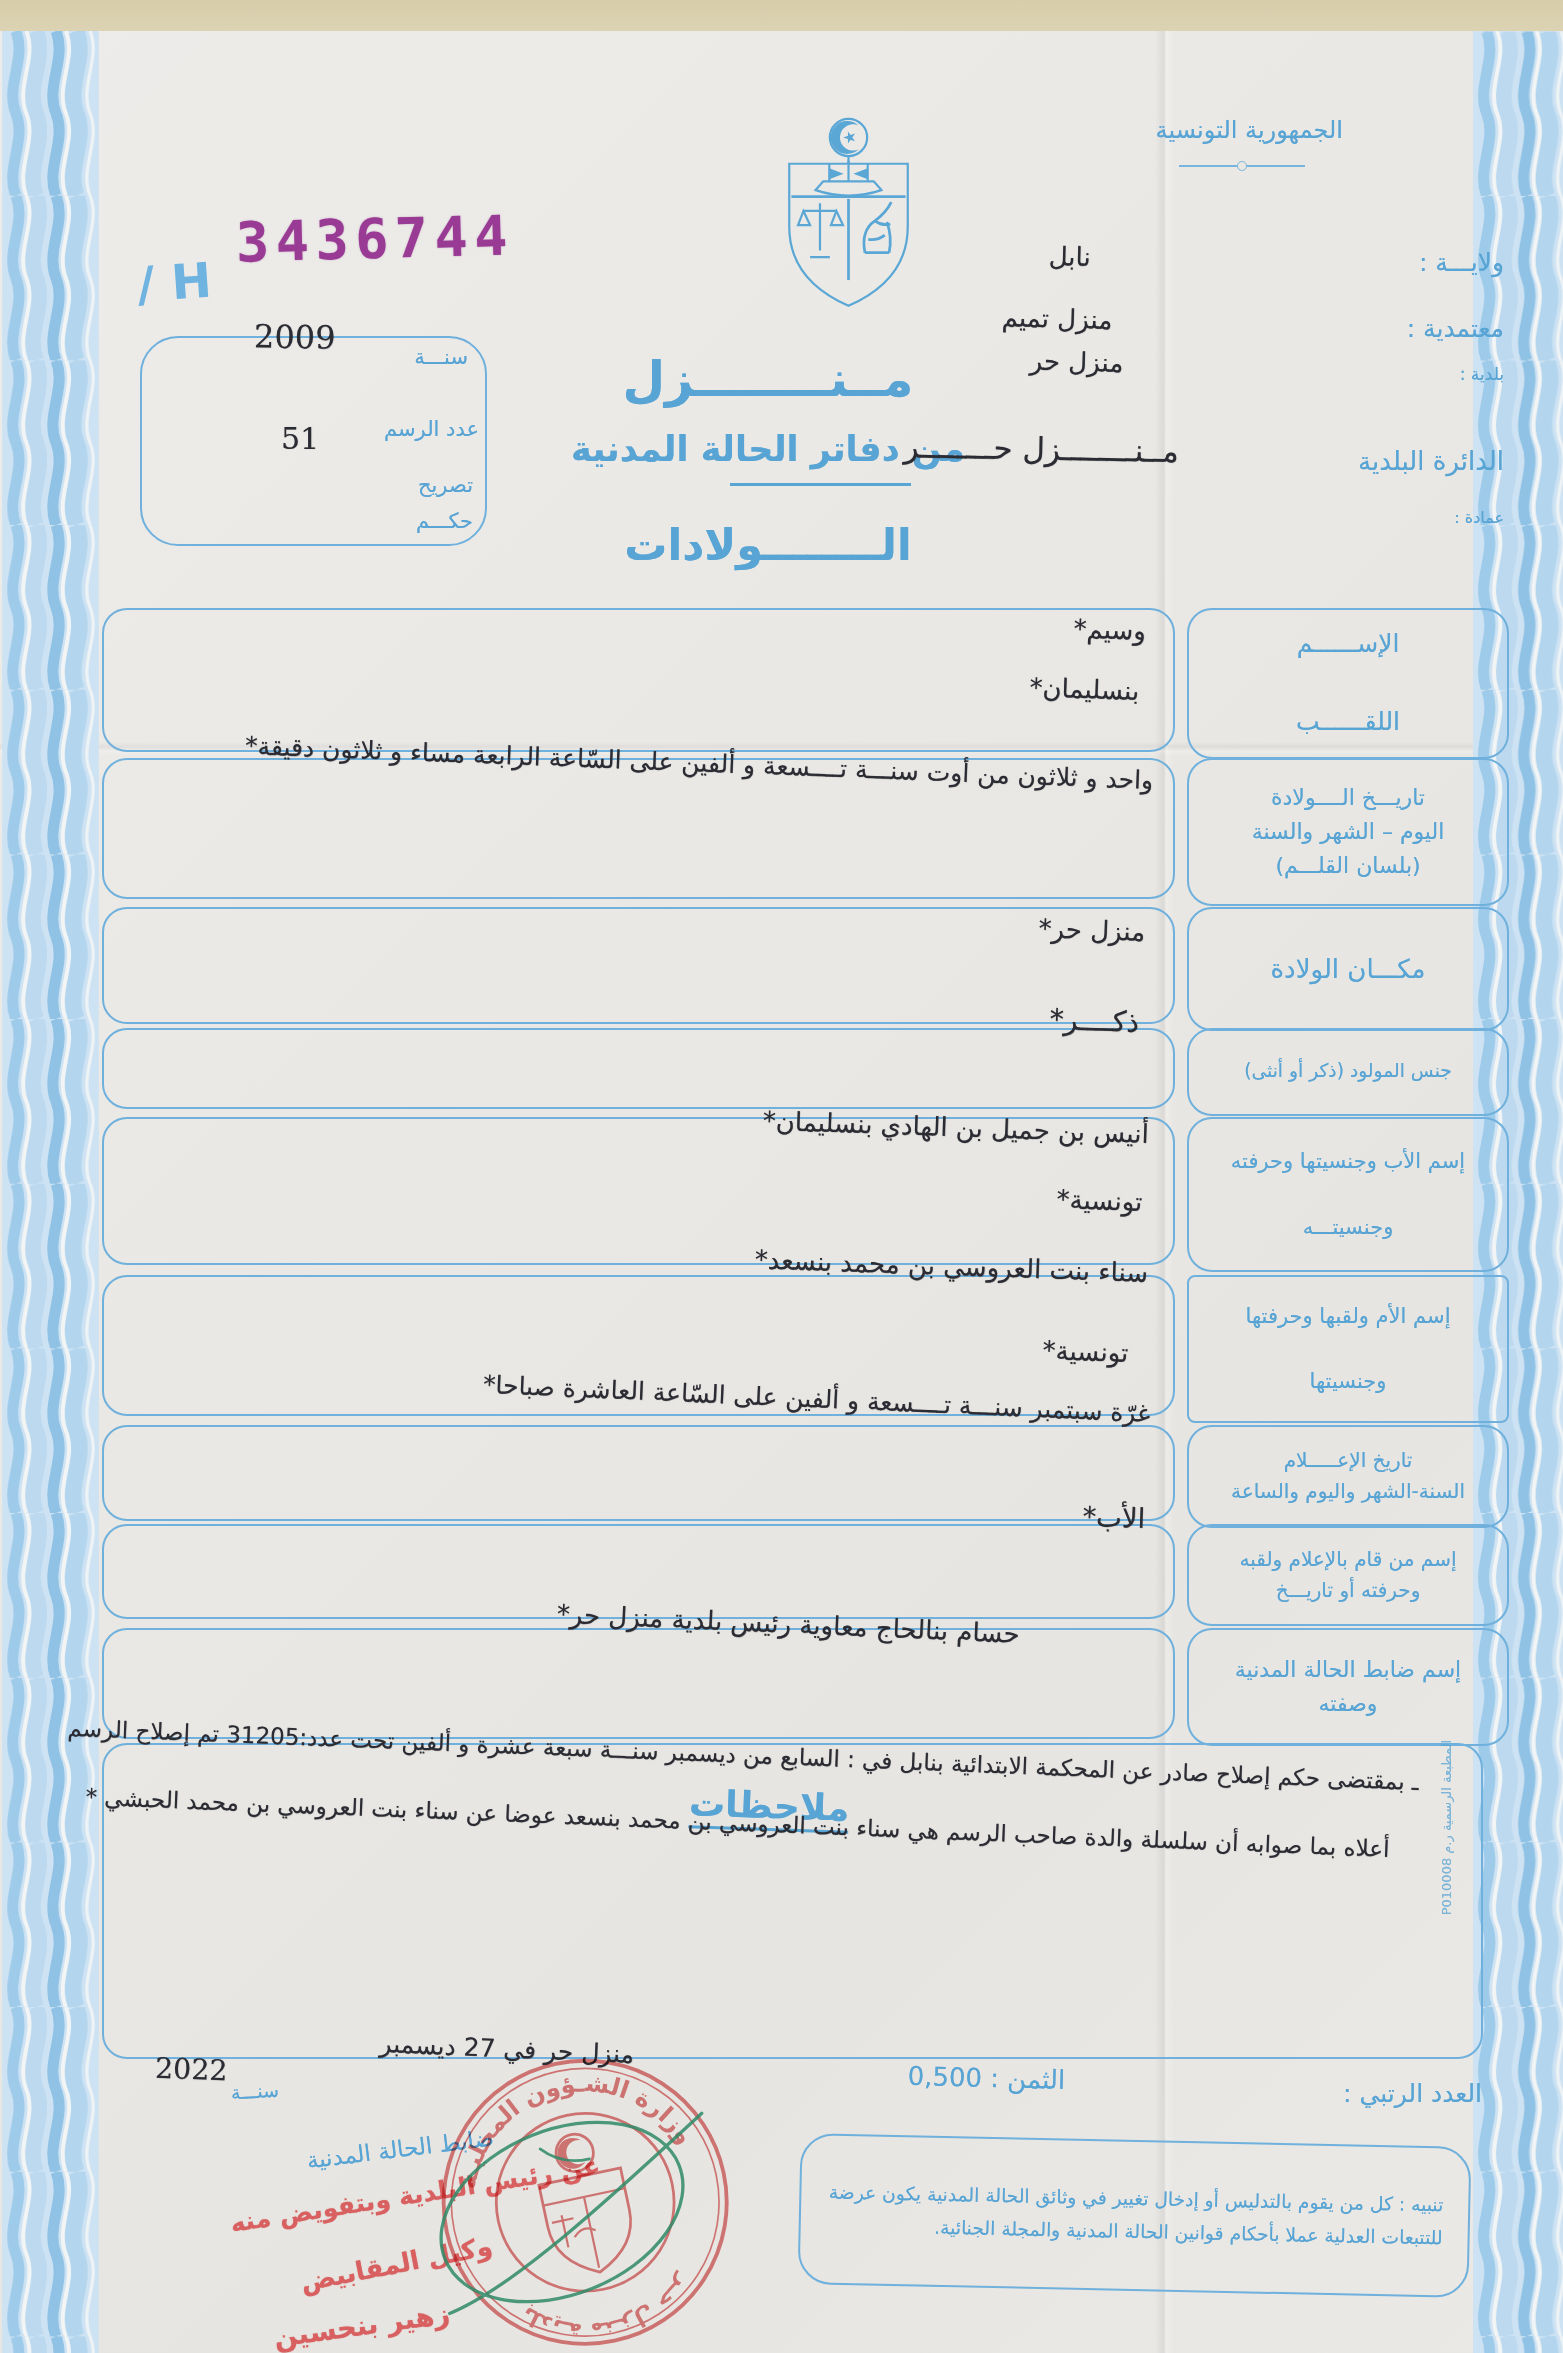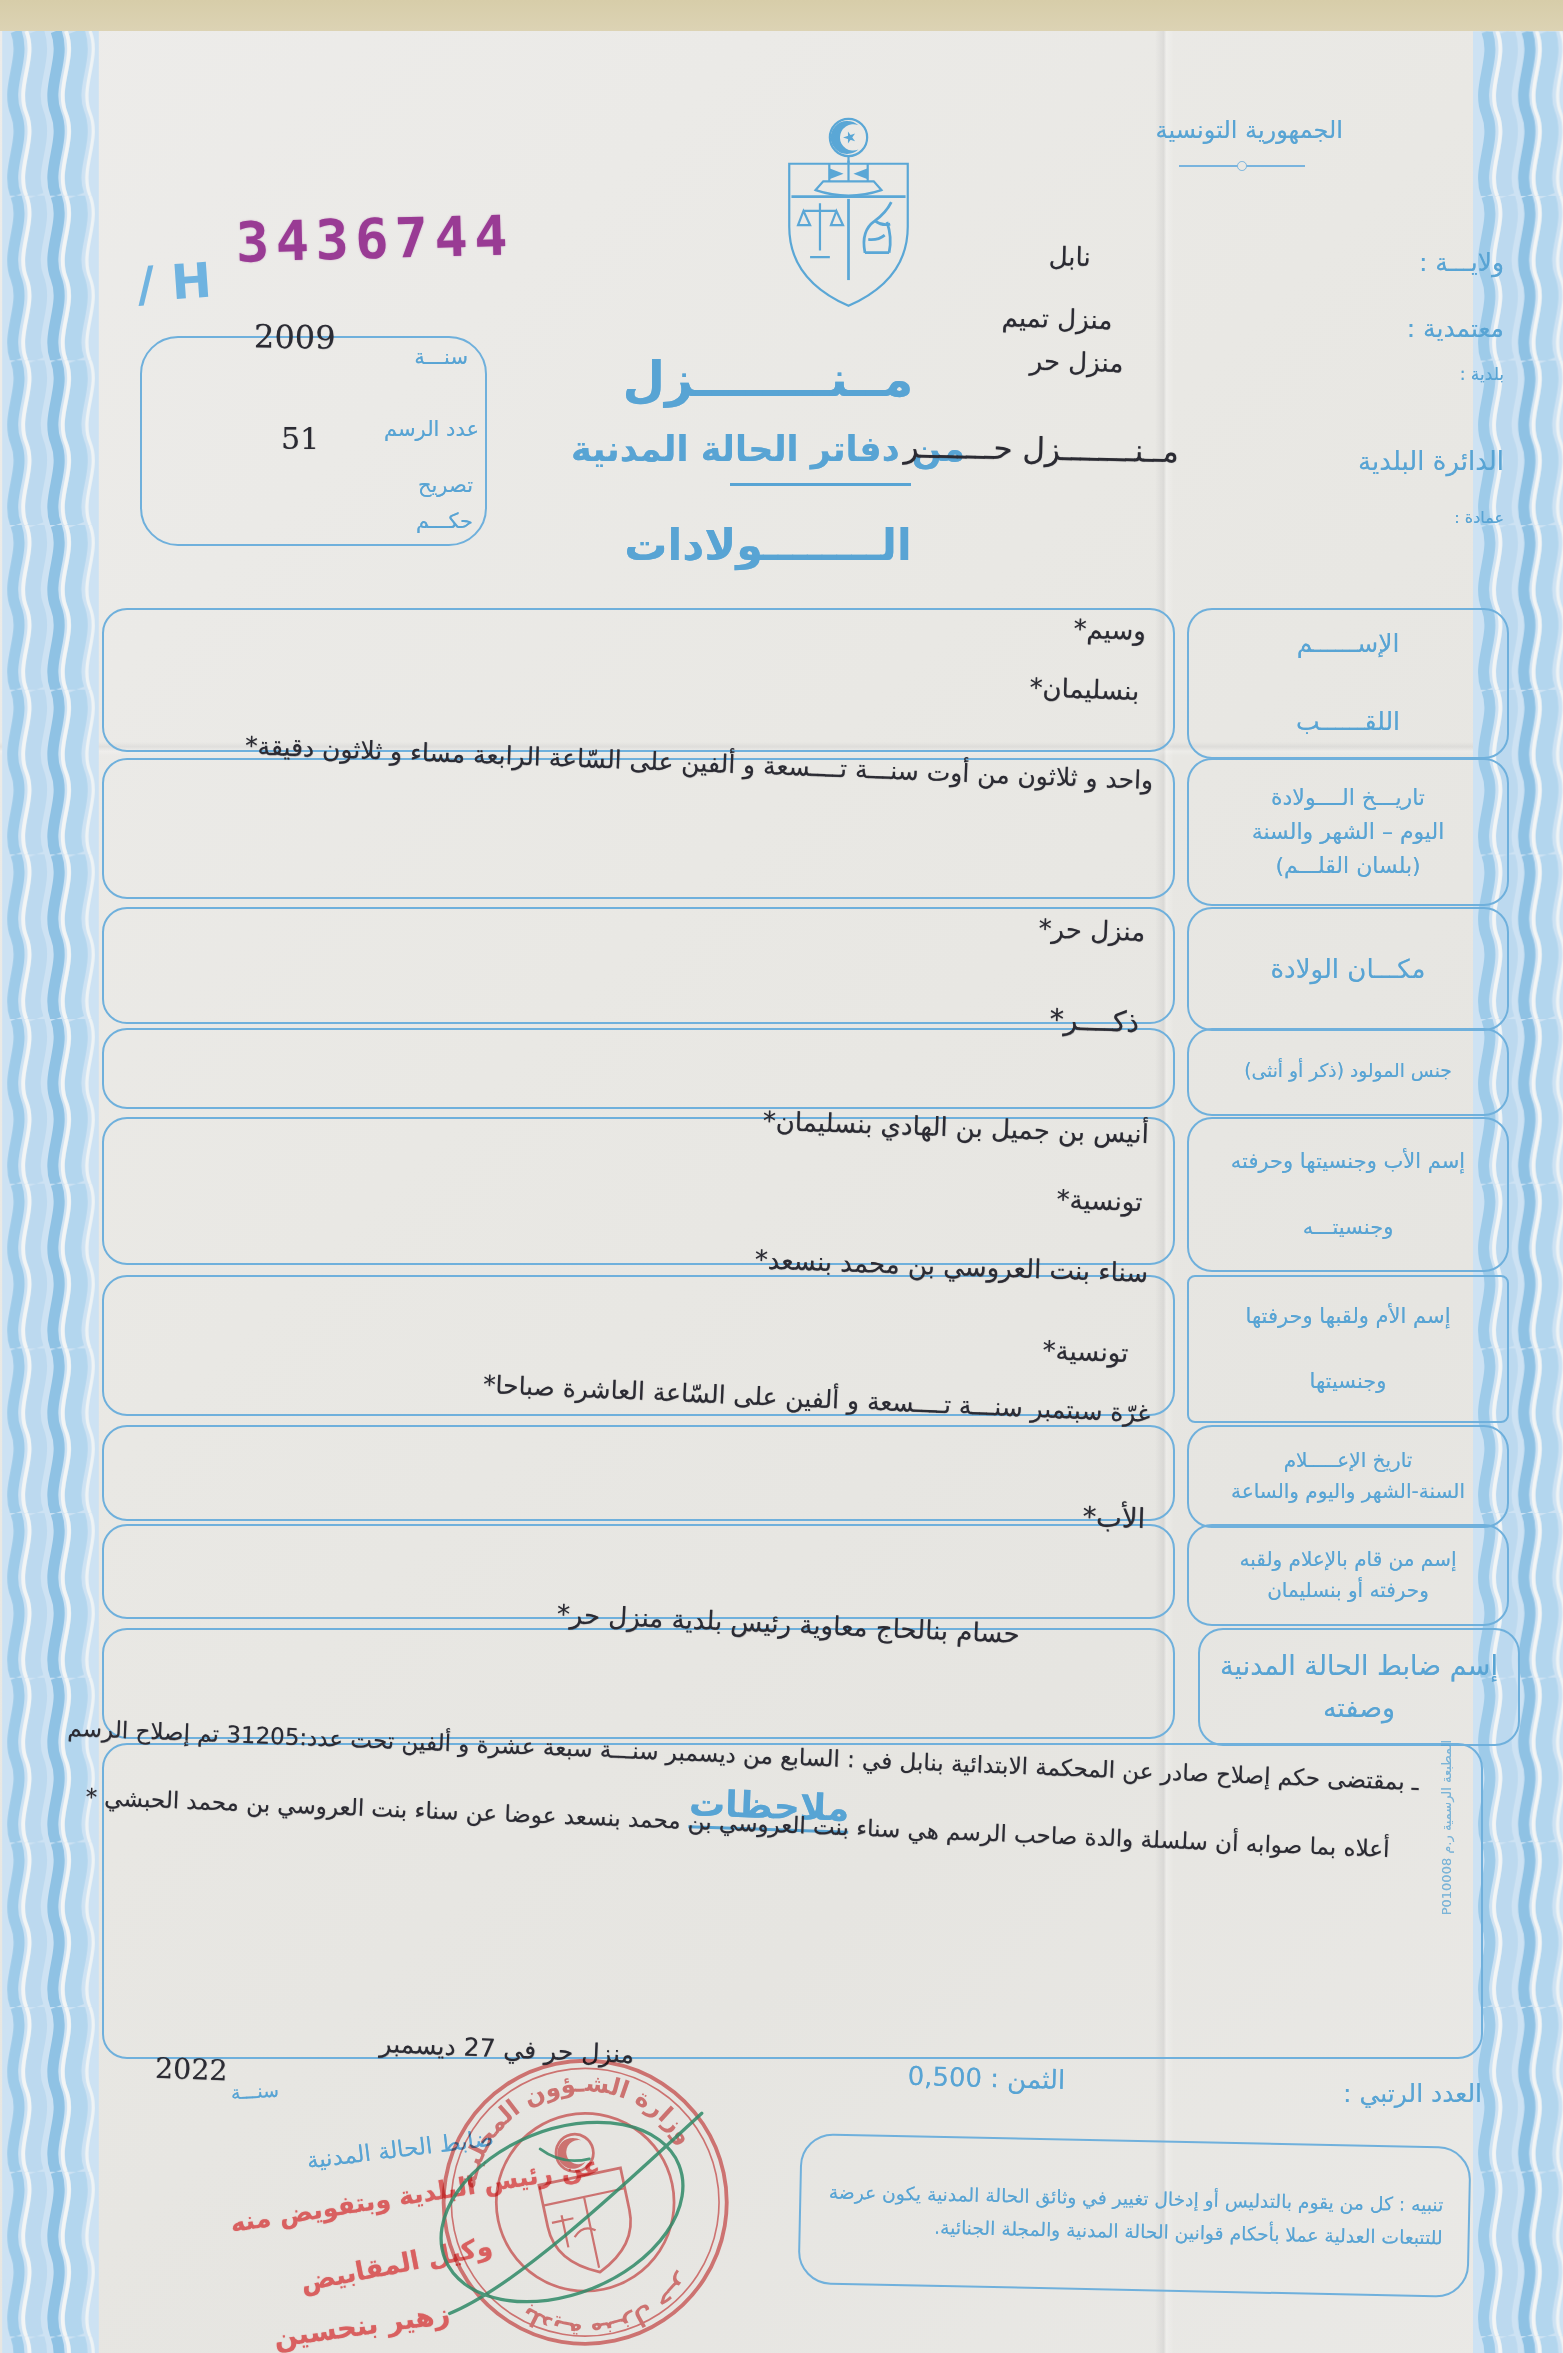--- a/index.html
+++ b/index.html
@@ -122,22 +122,22 @@
   <div class="abs box labelbox prelines" style="left:1187px;top:1028px;width:292px;height:77px;font-size:18.7px;">جنس المولود (ذكر أو أنثى)</div>
   <div class="abs box labelbox prelines" style="left:1187px;top:1117px;width:292px;height:144px;font-size:21px;">إسم الأب وجنسيتها وحرفته
 
 وجنسيتـــه</div>
   <div class="abs box labelbox prelines" style="left:1187px;top:1275px;width:292px;height:137px;font-size:21px;border-radius:8px;">إسم الأم ولقبها وحرفتها
 
 وجنسيتها</div>
   <div class="abs box labelbox prelines" style="left:1187px;top:1425px;width:292px;height:92px;font-size:20px;">تاريخ الإعـــــلام
 السنة-الشهر واليوم والساعة</div>
   <div class="abs box labelbox prelines" style="left:1187px;top:1524px;width:292px;height:91px;font-size:20px;">إسم من قام بالإعلام ولقبه
-وحرفته أو بنسليمان</div>
-  <div class="abs box labelbox prelines" style="left:1187px;top:1628px;width:292px;height:107px;font-size:27px;margin-left:11px;">إسم ضابط الحالة المدنية
+وحرفته أو تاريـــخ</div>
+  <div class="abs box labelbox prelines" style="left:1187px;top:1628px;width:292px;height:107px;font-size:22px;">إسم ضابط الحالة المدنية
 وصفته</div>
 
   <div class="abs ink val tw" style="right:417px;top:616px;transform:rotate(2deg);">وسيم*</div>
   <div class="abs ink val tw" style="right:423px;top:676px;transform:rotate(2deg);">بنسليمان*</div>
   <div class="abs ink nowrap tw" style="right:409px;top:766px;font-size:25px;transform:rotate(2.2deg);">واحد و ثلاثون من أوت سنـــة تــــسعة و ألفين على السّاعة الرابعة مساء و ثلاثون دقيقة*</div>
   <div class="abs ink val tw" style="right:417px;top:917px;transform:rotate(2deg);">منزل حر*</div>
   <div class="abs ink tw" style="right:423px;top:1006px;font-size:28.5px;transform:rotate(2deg);">ذكــــر*</div>
   <div class="abs ink nowrap tw" style="right:414px;top:1119px;font-size:26px;transform:rotate(2deg);">أنيس بن جميل بن الهادي بنسليمان*</div>
   <div class="abs ink val tw" style="right:420px;top:1187px;transform:rotate(2deg);">تونسية*</div>
   <div class="abs ink nowrap tw" style="right:414px;top:1258px;font-size:26px;transform:rotate(2deg);">سناء بنت العروسي بن محمد بنسعد*</div>

